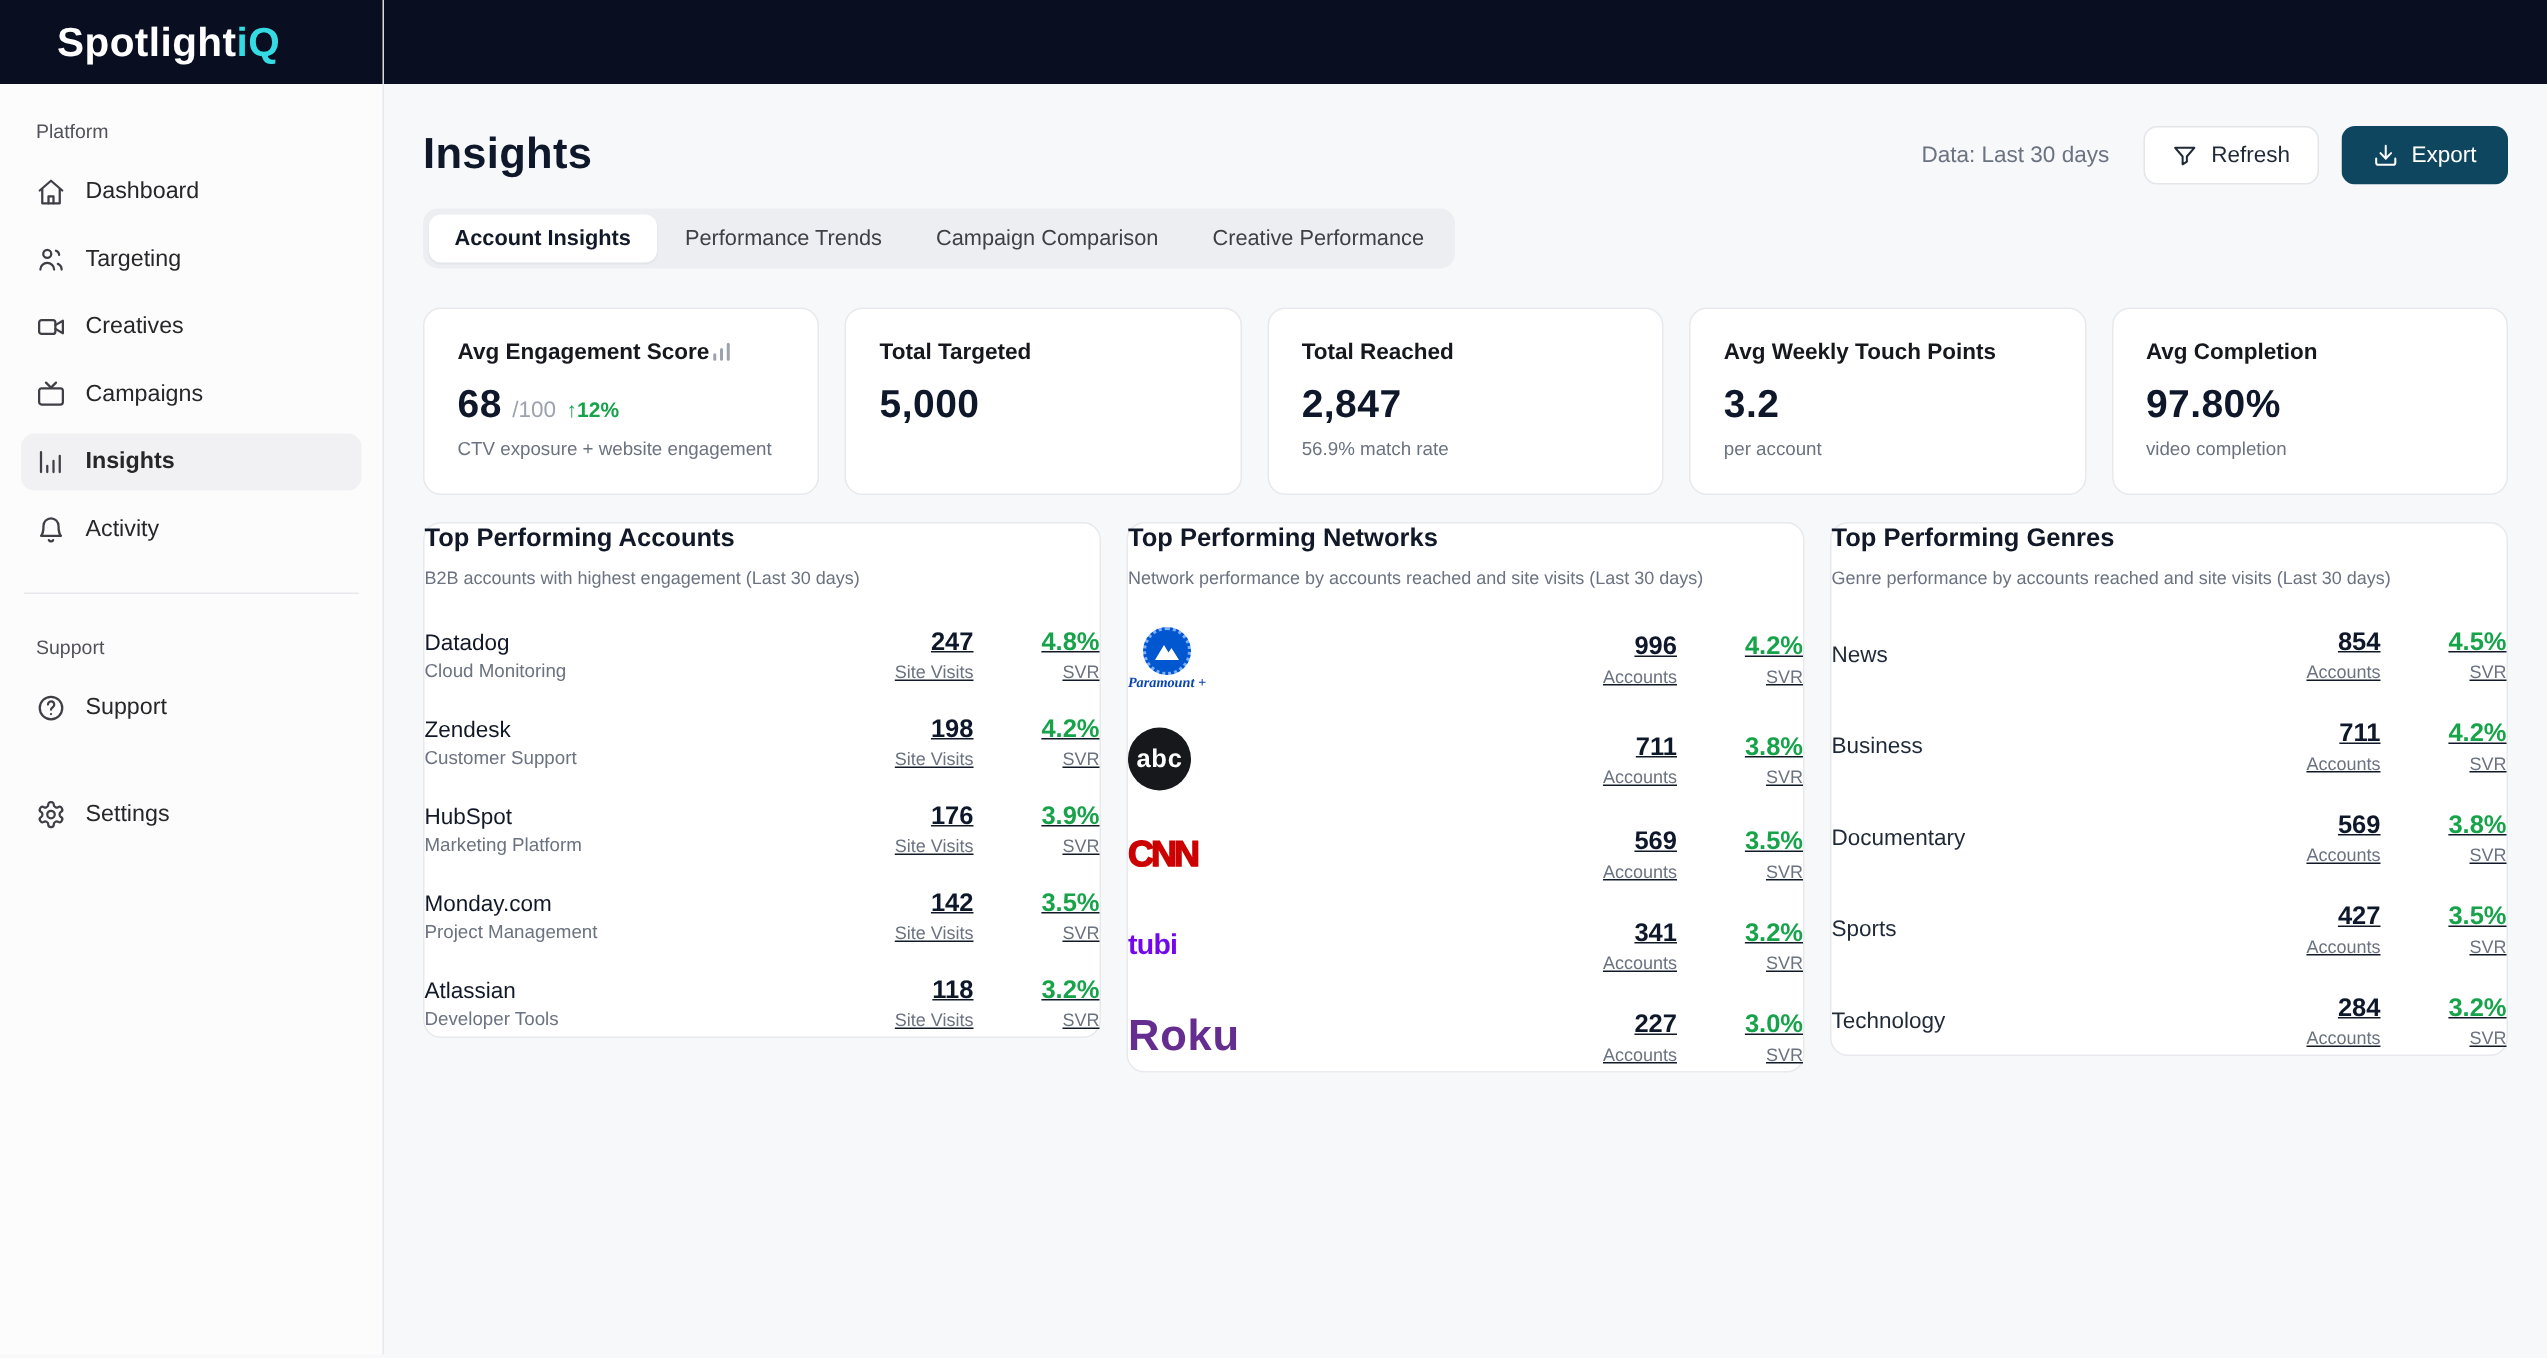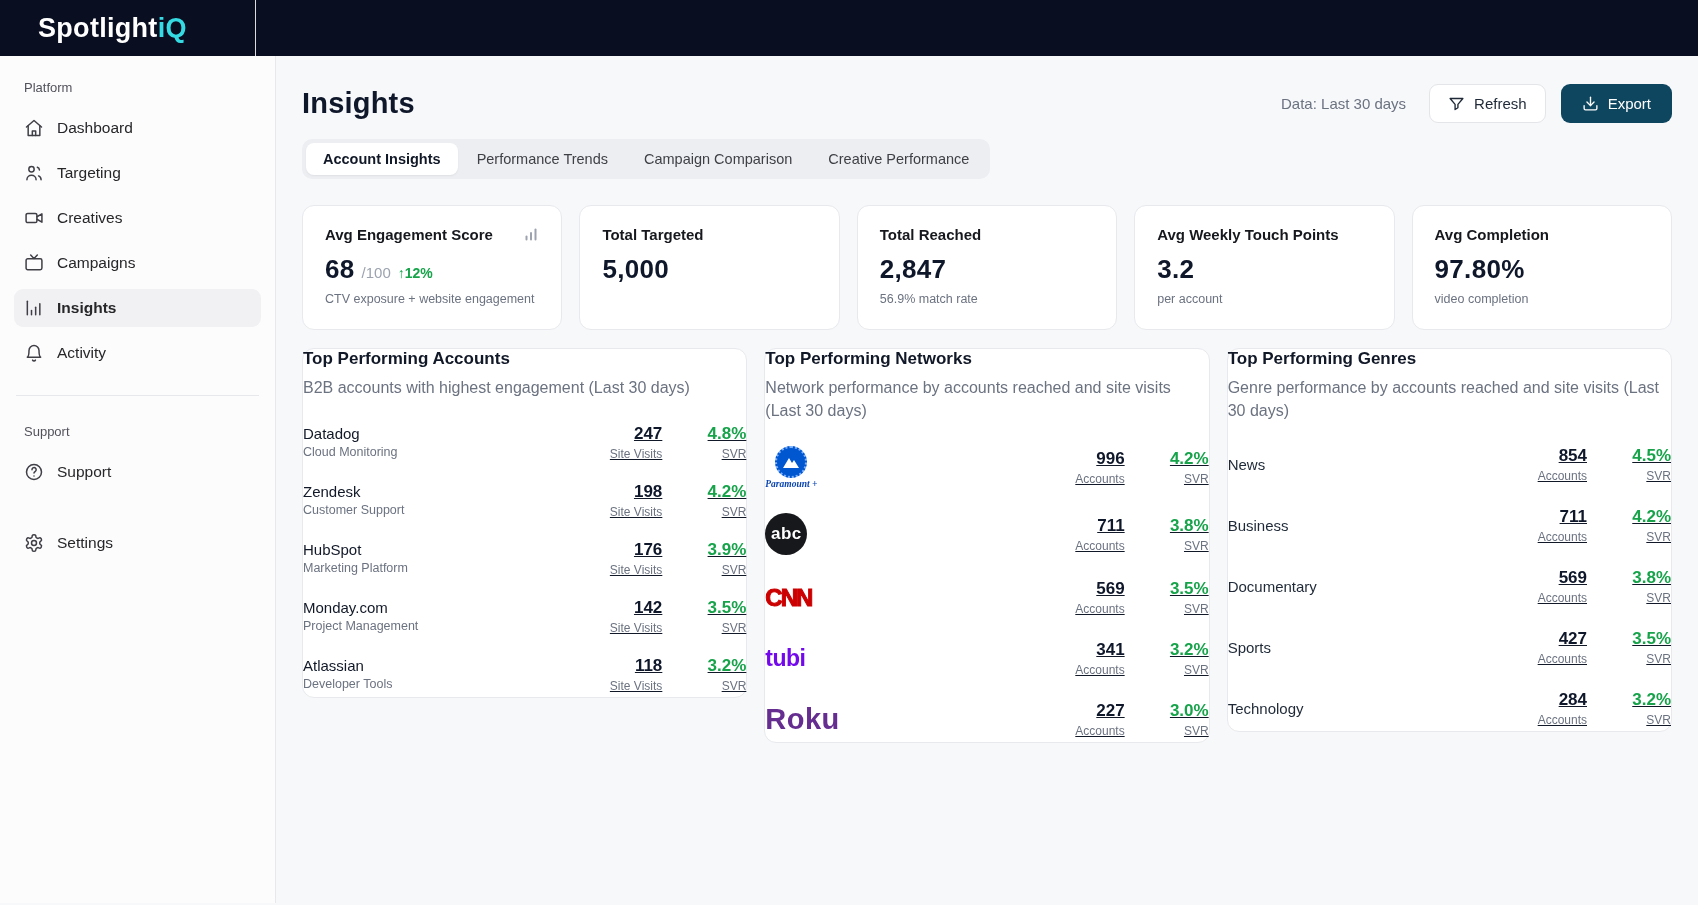--- a/index.html
+++ b/index.html
@@ -11,21 +11,21 @@
   .logo-box { width:256px; display:flex; align-items:center; padding-left:38px;
     border-right:1px solid rgba(255,255,255,.85); }
   .logo { font-size:27px; font-weight:700; color:#fff; letter-spacing:.3px; }
   .logo .accent { color:#35dbe3; }
   .topbar-rest { flex:1; }
 
   
   .shell { display:flex; height:847px; }
 
   
-  .sidebar { width:276px; background:#fcfcfd; border-right:1px solid #e7e8ec;
+  .sidebar { width:256px; background:#fcfcfd; border-right:1px solid #e7e8ec;
     padding:18px 14px; display:flex; flex-direction:column; }
   .section-label { font-size:13px; color:#52525b; margin:6px 10px 14px; }
   .nav-item { display:flex; align-items:center; gap:13px; padding:9px 10px;
     border-radius:9px; font-size:15.5px; color:#27272a; margin-bottom:7px; cursor:pointer; }
   .nav-item svg { width:20px; height:20px; stroke:#3f3f46; fill:none;
     stroke-width:1.8; stroke-linecap:round; stroke-linejoin:round; flex:none; }
   .nav-item.active { background:#f1f1f4; font-weight:700; }
   .side-divider { border:none; border-top:1px solid #e7e8ec; margin:16px 2px 22px; }
   .settings-gap { margin-top:26px; }
 
@@ -46,35 +46,35 @@
 
   
   .tabs { display:inline-flex; background:#eceef2; border-radius:10px; padding:4px; gap:2px; margin-bottom:26px; }
   .tab { padding:8px 17px; font-size:14.5px; color:#3f3f46; border-radius:8px; cursor:pointer; white-space:nowrap; }
   .tab.active { background:#fff; color:#111827; font-weight:700; box-shadow:0 1px 2px rgba(0,0,0,.06); }
 
   
   .stat-cards { display:grid; grid-template-columns:repeat(5,1fr); gap:17px; margin-bottom:18px; }
   .stat-card { background:#fff; border:1px solid #e8e9ed; border-radius:12px;
     padding:20px 22px; height:125px; }
-  .stat-title-row { display:flex; justify-content:space-between; align-items:flex-start; }
+  .stat-title-row { display:flex; justify-content:flex-start; align-items:flex-start; }
   .stat-title { font-size:15px; font-weight:700; color:#16181d; }
   .stat-title-row svg { width:16px; height:16px; stroke:#9ca3af; stroke-width:2;
     stroke-linecap:round; flex:none; }
   .stat-value-row { margin-top:11px; display:flex; align-items:baseline; gap:7px; }
   .stat-value { font-size:26px; font-weight:800; color:#0f172a; letter-spacing:.3px; }
   .stat-suffix { font-size:15px; color:#9ca3af; }
   .stat-delta { font-size:14px; color:#16a34a; font-weight:600; }
   .stat-sub { font-size:12.5px; color:#6b7280; margin-top:7px; }
 
   
   .panels { display:grid; grid-template-columns:1fr 1fr 1fr; gap:17px; align-items:start; }
   .panel { background:#fff; border:1px solid #e8e9ed; border-radius:12px; }
   .panel-title { font-size:17px; font-weight:800; color:#111827; margin-bottom:8px; }
-  .panel-sub { font-size:16px; color:#6b7280; line-height:1.42; margin-bottom:24px; }
+  .panel-sub { font-size:12px; color:#6b7280; line-height:1.42; margin-bottom:24px; }
   .row { display:flex; align-items:center; justify-content:space-between; margin-bottom:21px; }
   .row:last-child { margin-bottom:4px; }
   .row-left .row-name { font-size:15px; color:#111827; margin-bottom:3px; }
   .row-left .row-cat { font-size:12.5px; color:#6b7280; }
   .row-stats { display:flex; gap:20px;text-decoration:underline; }
   .stat-col { text-align:right; min-width:64px; }
   .stat-col .num { font-size:17px; font-weight:700; color:#0f172a; }
   .stat-col .lbl { font-size:12px; color:#6b7280; margin-top:3px; }
   .stat-col.svr .num { color:#16a34a; }
   .genre-name { font-size:15px; color:#1f2937; }
@@ -86,21 +86,21 @@
   .lg-paramount .pm-circle { width:32px; height:32px; border-radius:50%; background:#0057d0;
     display:flex; align-items:center; justify-content:center; border:2px dotted #7fb0ff; }
   .lg-paramount .pm-circle svg { width:20px; height:14px; }
   .lg-paramount .pm-word { font-family:"Liberation Serif", serif; font-style:italic;
     font-weight:700; font-size:9.5px; color:#0a44b0; margin-top:1px; white-space:nowrap; }
   .lg-abc { width:42px; height:42px; border-radius:50%; background:#16181c; color:#fff;
     display:flex; align-items:center; justify-content:center; font-size:17px;
     font-weight:700; letter-spacing:.5px; }
   .lg-cnn { font-size:24px; font-weight:800; color:#c00; letter-spacing:-2px;
     -webkit-text-stroke:1px #c00; font-family:"Liberation Sans", sans-serif; }
-  .lg-tubi { font-size:23px; font-weight:800; color:#7408ec; letter-spacing:-.5px; }
+  .lg-tubi { font-size:19px; font-weight:800; color:#7408ec; letter-spacing:-.5px; }
   .lg-roku { font-size:29px; font-weight:800; color:#662d91; letter-spacing:.5px; }
 </style>
 </head>
 <body>
 
 <div class="topbar">
   <div class="logo-box">
     <span class="logo"><span>Spotlight</span><span class="accent">iQ</span></span>
   </div>
   <div class="topbar-rest"></div>

